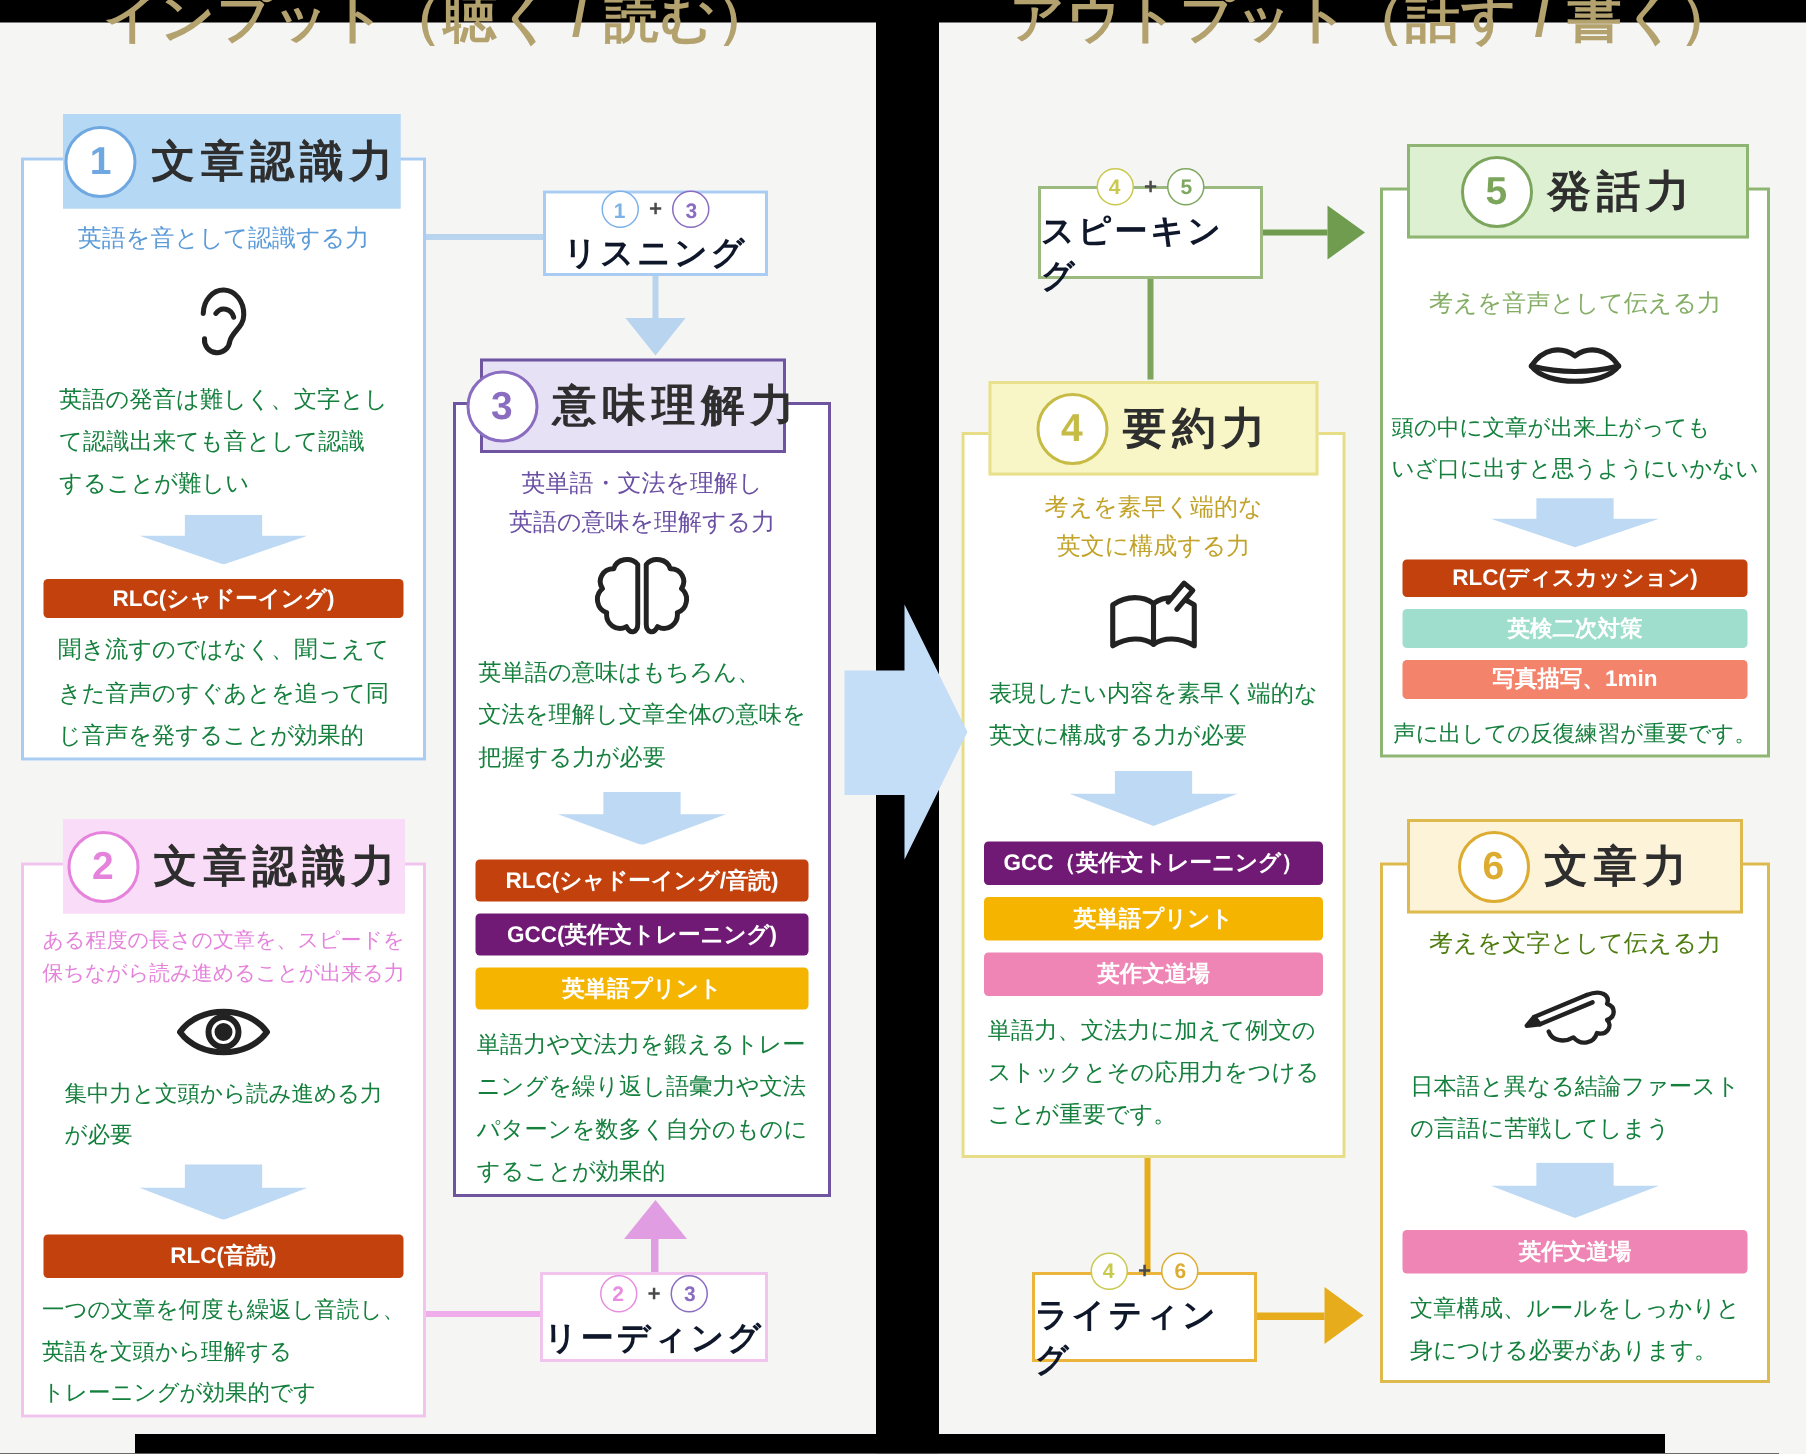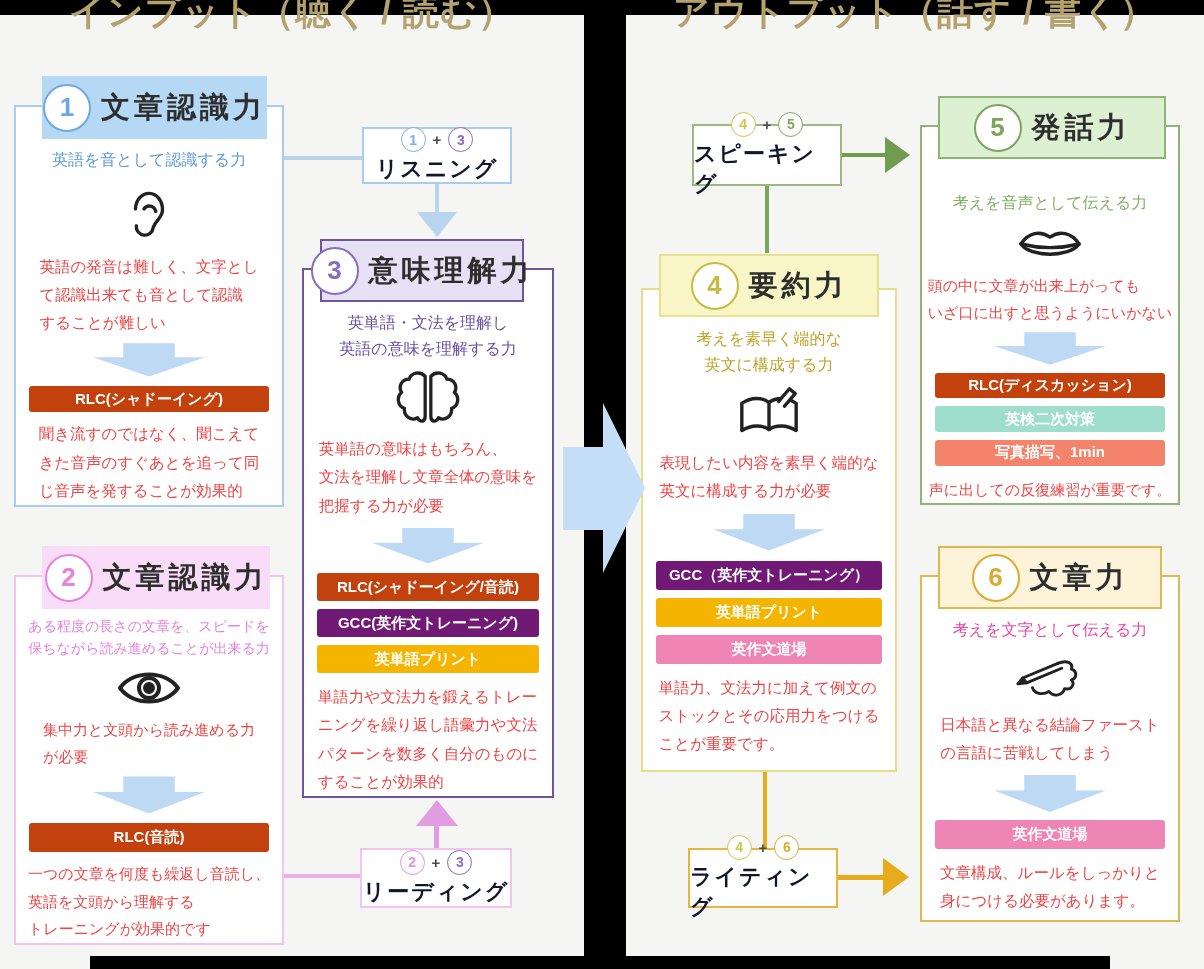--- a/index.html
+++ b/index.html
@@ -19,21 +19,21 @@
   
   .skill{position:absolute;background:#fff;border:2px solid;box-sizing:border-box;
          display:flex;flex-direction:column;align-items:center;z-index:2;}
   .head{position:absolute;top:-31px;display:flex;align-items:center;justify-content:center;
         box-sizing:border-box;height:63px;z-index:3;}
   .head-label{font-size:29px;font-weight:bold;color:#2e2e2e;letter-spacing:4px;margin-left:10px;white-space:nowrap;}
   .num{display:flex;align-items:center;justify-content:center;width:44px;height:44px;min-width:44px;
        border-radius:50%;background:#fff;border:2.5px solid;font-size:26px;font-weight:bold;}
   .sub{font-size:16px;font-weight:normal;white-space:pre-line;text-align:center;line-height:1.6;}
   .icon{display:flex;align-items:center;justify-content:center;}
-  .para{font-size:15.5px;line-height:1.82;white-space:pre-line;text-align:left;color:#ef4444;}
+  .para{font-size:15.5px;line-height:1.82;white-space:pre-line;text-align:left;color:#15803d;}
   .method{display:flex;align-items:center;justify-content:center;width:calc(100% - 26px);
           height:29px;border-radius:3px;color:#fff;font-size:15px;font-weight:bold;white-space:nowrap;}
   .arrow-down{width:112px;height:37px;background:#bed9f4;
               clip-path:polygon(27% 0,73% 0,73% 42%,100% 42%,50% 100%,0 42%,27% 42%);}
   .m-cyan{background:#c2410c;} .m-green{background:#701a75;} .m-amber{background:#f4b400;}
   .m-pink{background:#ee85b4;} .m-mint{background:#9fdecd;} .m-coral{background:#f4836b;}
 
   
   #box1{left:14px;top:105px;width:270px;height:402px;border-color:#a9cdf2;padding-top:40px;}
   #box1 .head{left:26px;width:225px;background:#b5d8f4;border:2px solid #b5d8f4;}
@@ -58,21 +58,21 @@
   
   #box5{left:920px;top:125px;width:260px;height:380px;border-color:#8fb573;padding-top:42px;}
   #box5 .head{left:16px;width:228px;background:#def0d2;border:2px solid #8fb573;}
   .c5{border-color:#7ca55c;color:#7ca55c;}
   #box5 .sub{color:#84ae65;margin-top:21px;}
   #box5 .para{font-size:15px;}
   
   #box6{left:920px;top:575px;width:260px;height:347px;border-color:#ddb94e;padding-top:40px;}
   #box6 .head{left:16px;width:224px;background:#fcf3d9;border:2px solid #ddb94e;}
   .c6{border-color:#dcab2f;color:#dcab2f;}
-  #box6 .sub{color:#ec4899;}
+  #box6 .sub{color:#4d7c0f;}
 
   .gap8{margin-top:8px;} .gap10{margin-top:10px;} .gap6{margin-top:6px;}
 
   
   .conn{position:absolute;background:#fff;border:2px solid;box-sizing:border-box;z-index:2;
         display:flex;flex-direction:column;align-items:center;justify-content:center;gap:2px;}
   .conn .nums{display:flex;align-items:center;gap:7px;}
   .snum{display:flex;align-items:center;justify-content:center;width:23px;height:23px;
         border-radius:50%;border:1.5px solid;font-size:14px;font-weight:bold;background:#fff;}
   .plus{font-size:15px;font-weight:bold;color:#4a4a4a;}

